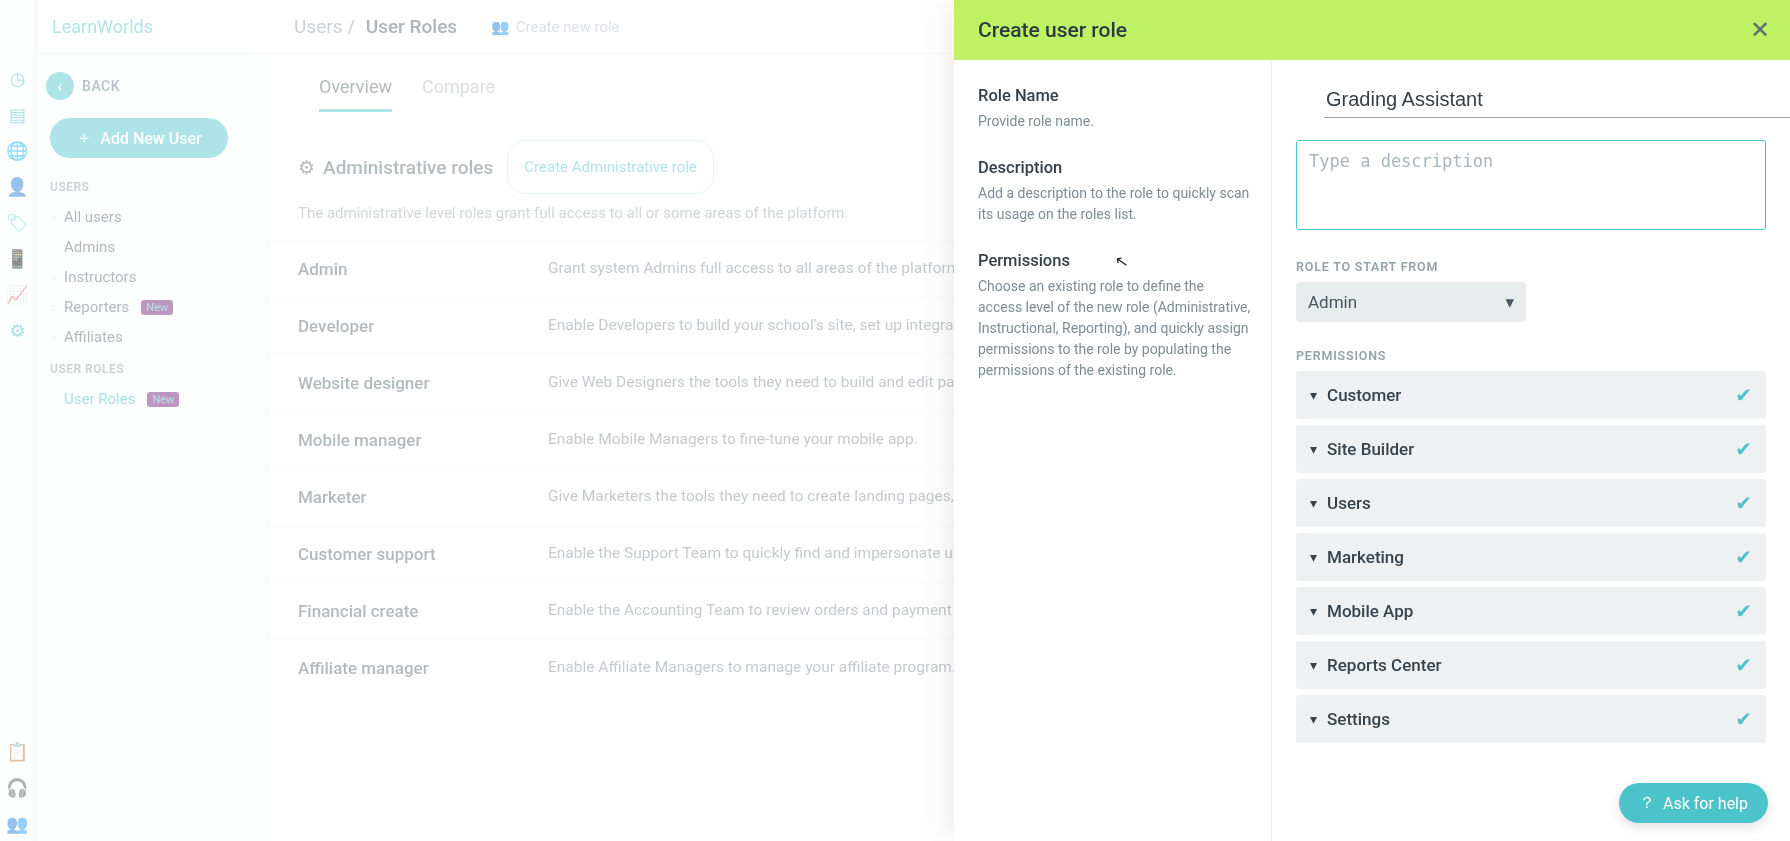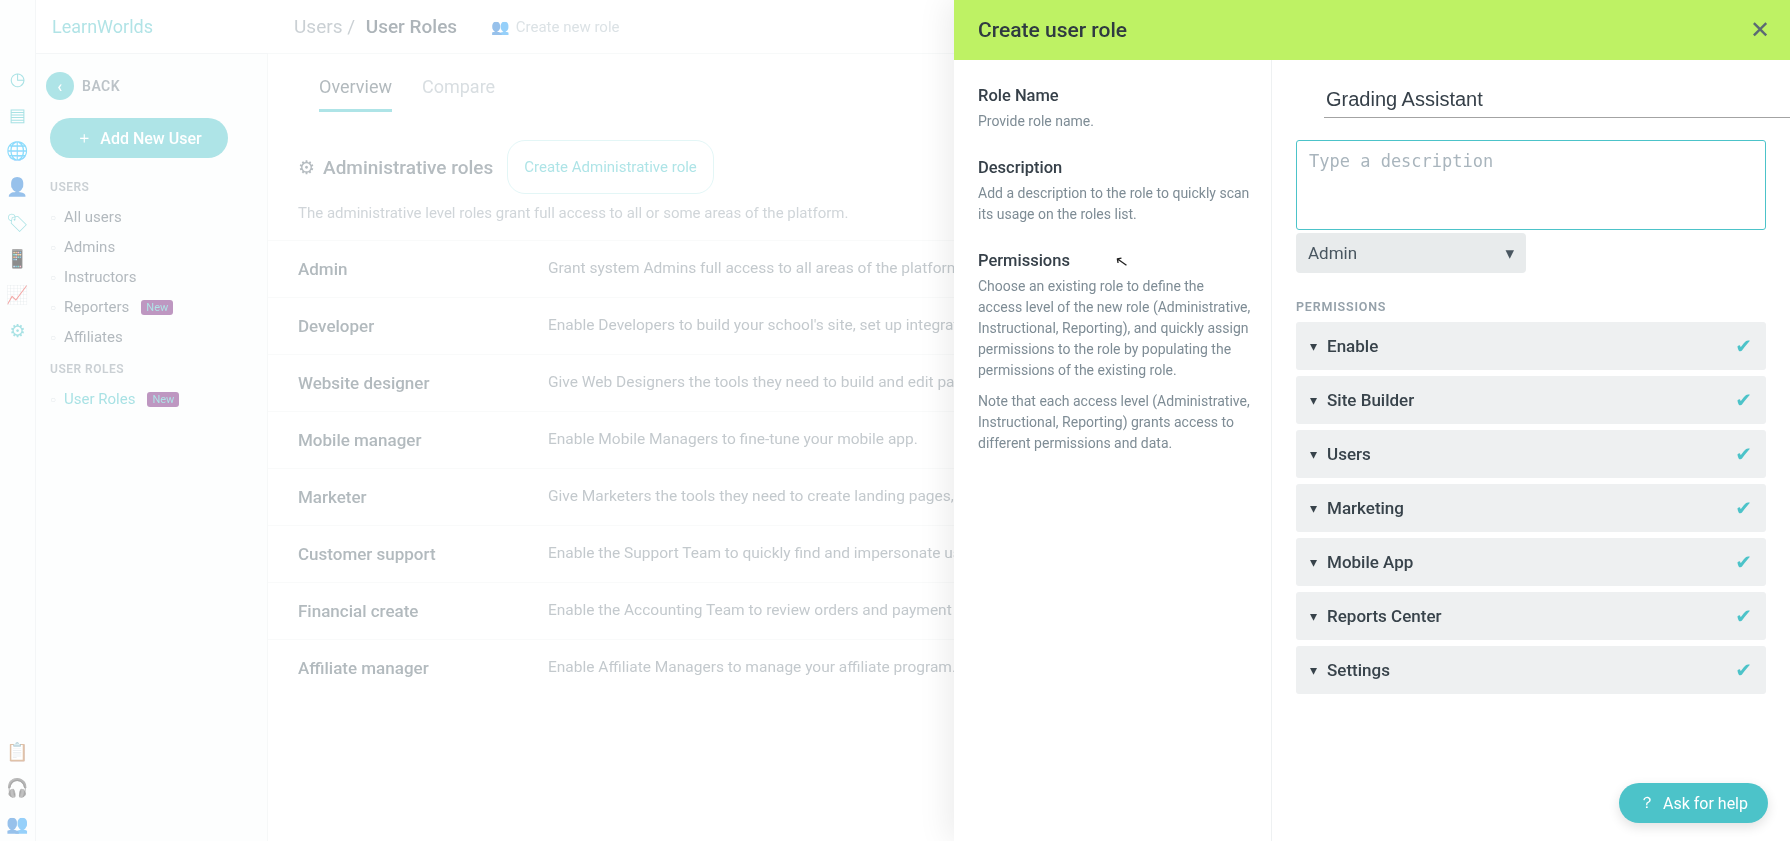--- a/index.html
+++ b/index.html
@@ -398,39 +398,39 @@
         <div class="field-label">Role Name</div>
         <div class="field-help">Provide role name.</div>
       </div>
       <div>
         <div class="field-label">Description</div>
         <div class="field-help">Add a description to the role to quickly scan its usage on the roles list.</div>
       </div>
       <div>
         <div class="field-label">Permissions</div>
         <div class="field-help">Choose an existing role to define the access level of the new role (Administrative, Instructional, Reporting), and quickly assign permissions to the role by populating the permissions of the existing role.</div>
-        <div class="field-help" style="margin-top:10px">Note that each access level (Administrative, Instructional, Reporting) grants access to different permissions and data.</div>
       </div>
     </div>
 
     <div class="panel-right">
       <input class="text-input" value="Grading Assistant" style="">
       <textarea class="textarea" placeholder="Type a description" style=""></textarea>
 
+      <div class="sub-label">ROLE TO START FROM</div>
       <div class="select">
         <span>Admin</span>
         <span>▾</span>
       </div>
 
       <div class="sub-label">PERMISSIONS</div>
       <div id="perm-rows">
           <div class="perm-row">
             <div class="perm-left">
               <span class="chev">▾</span>
-              <span class="perm-name">Enable</span>
+              <span class="perm-name">Customer</span>
             </div>
             <span class="check">✔</span>
           </div>
           <div class="perm-row">
             <div class="perm-left">
               <span class="chev">▾</span>
               <span class="perm-name">Site Builder</span>
             </div>
             <span class="check">✔</span>
           </div>

